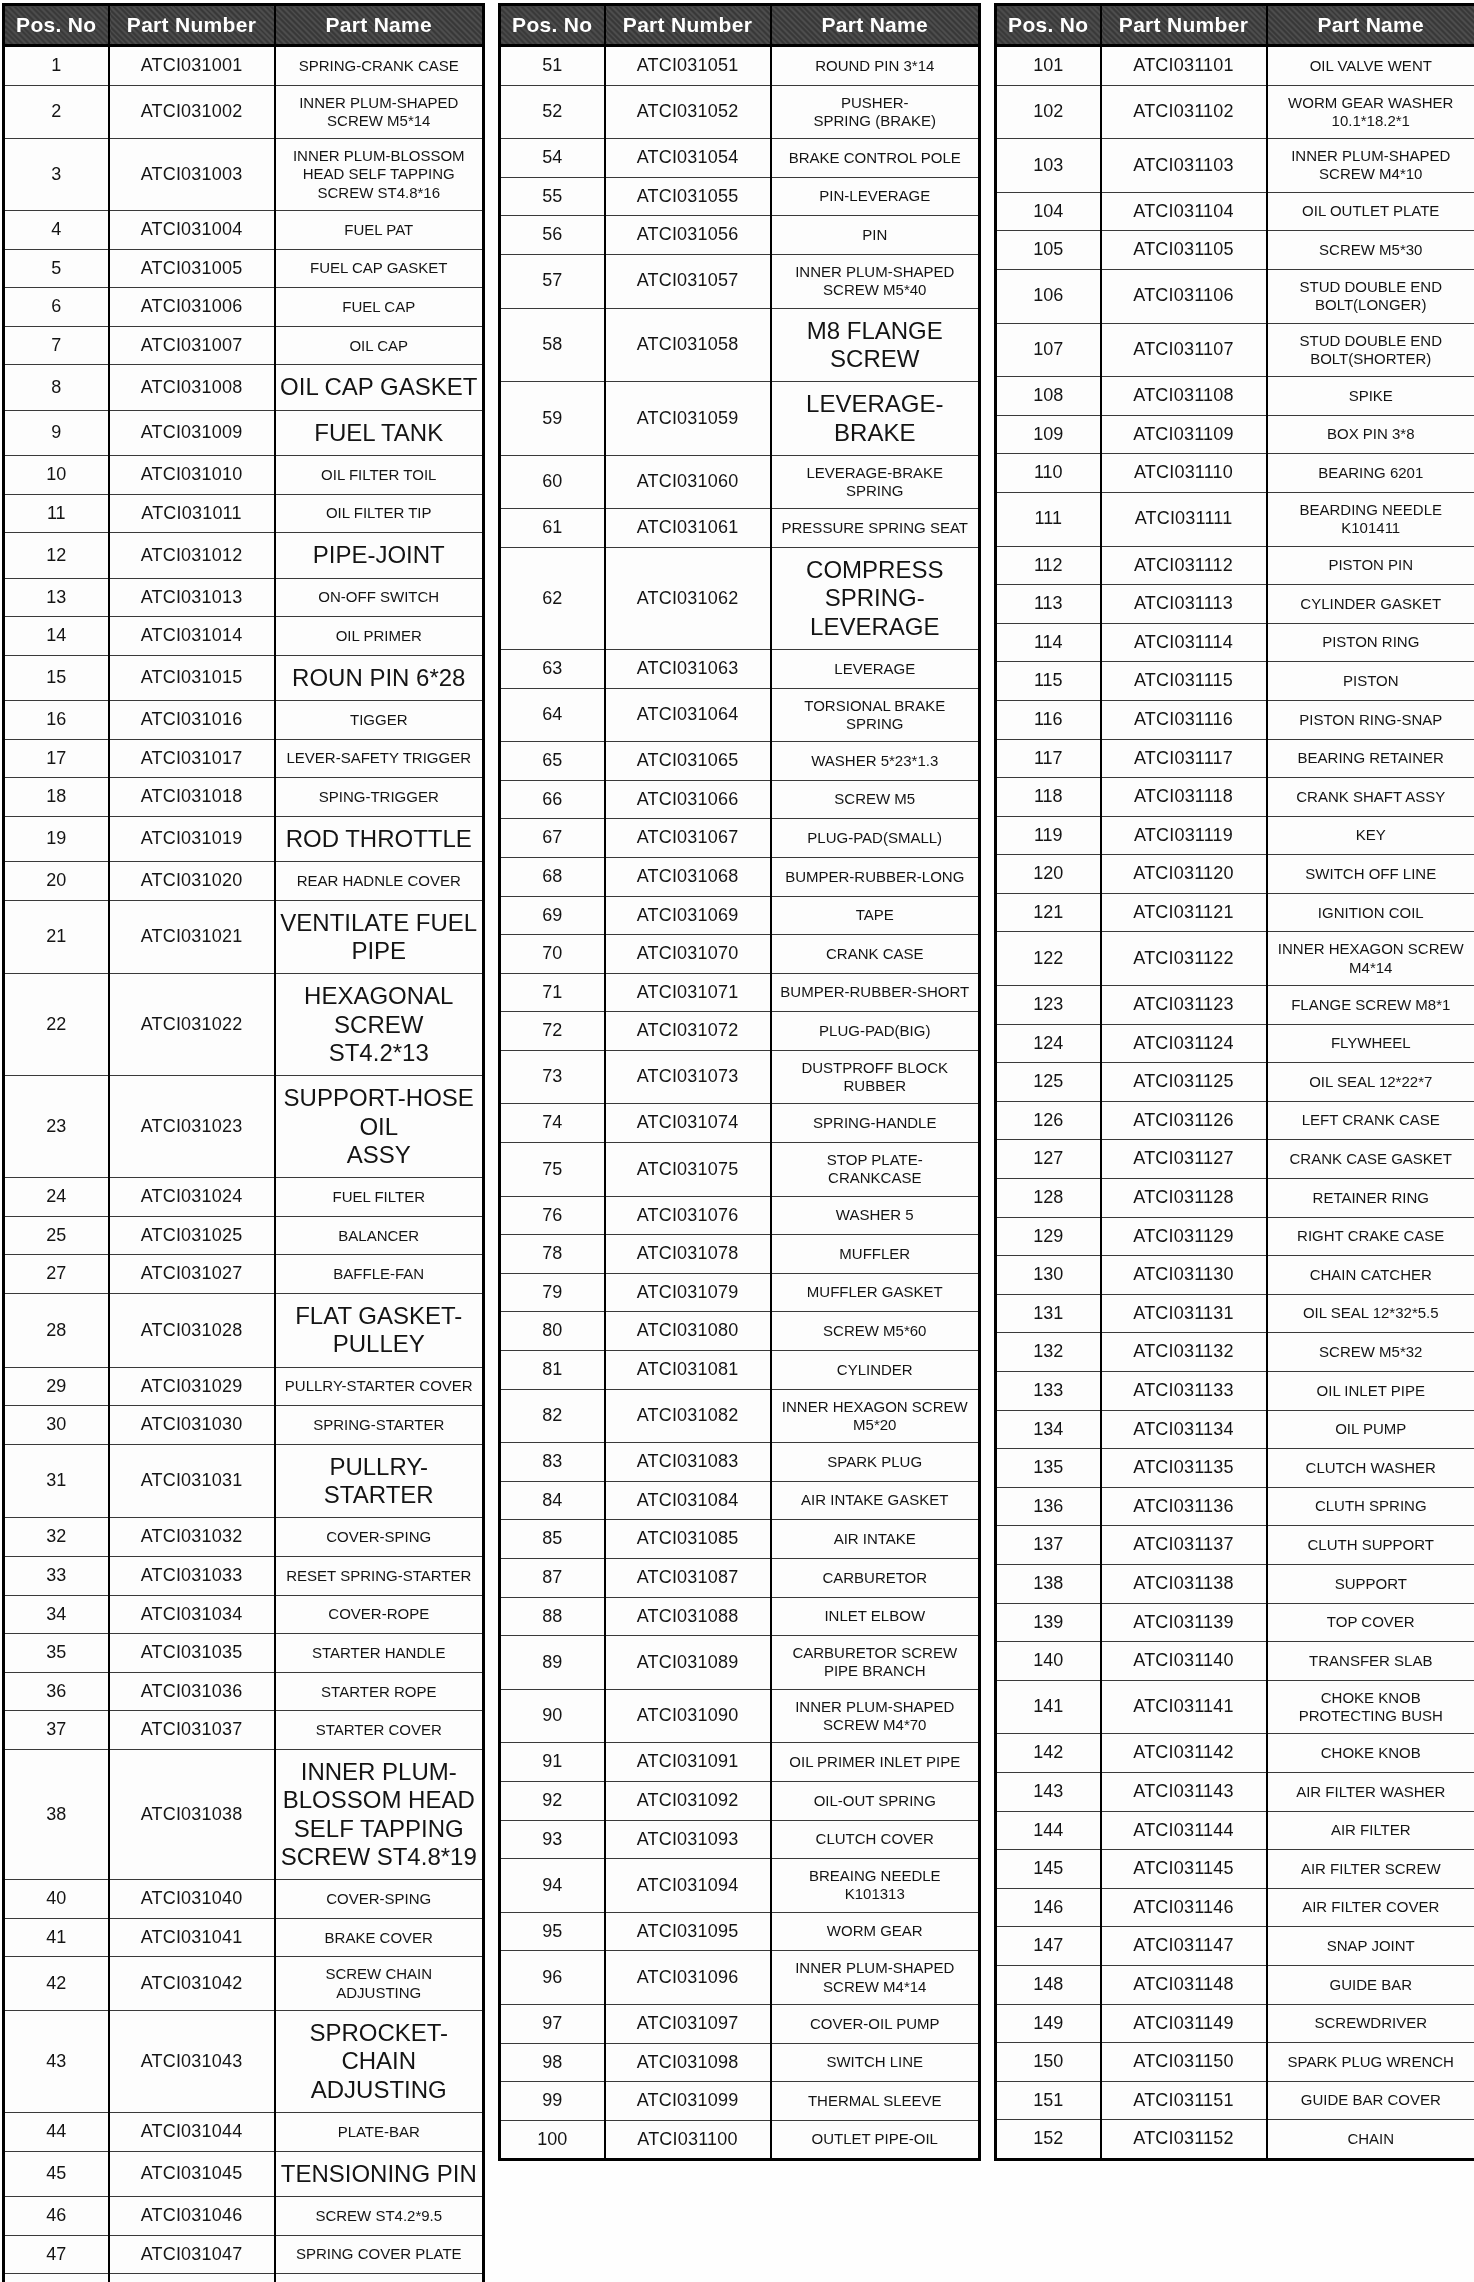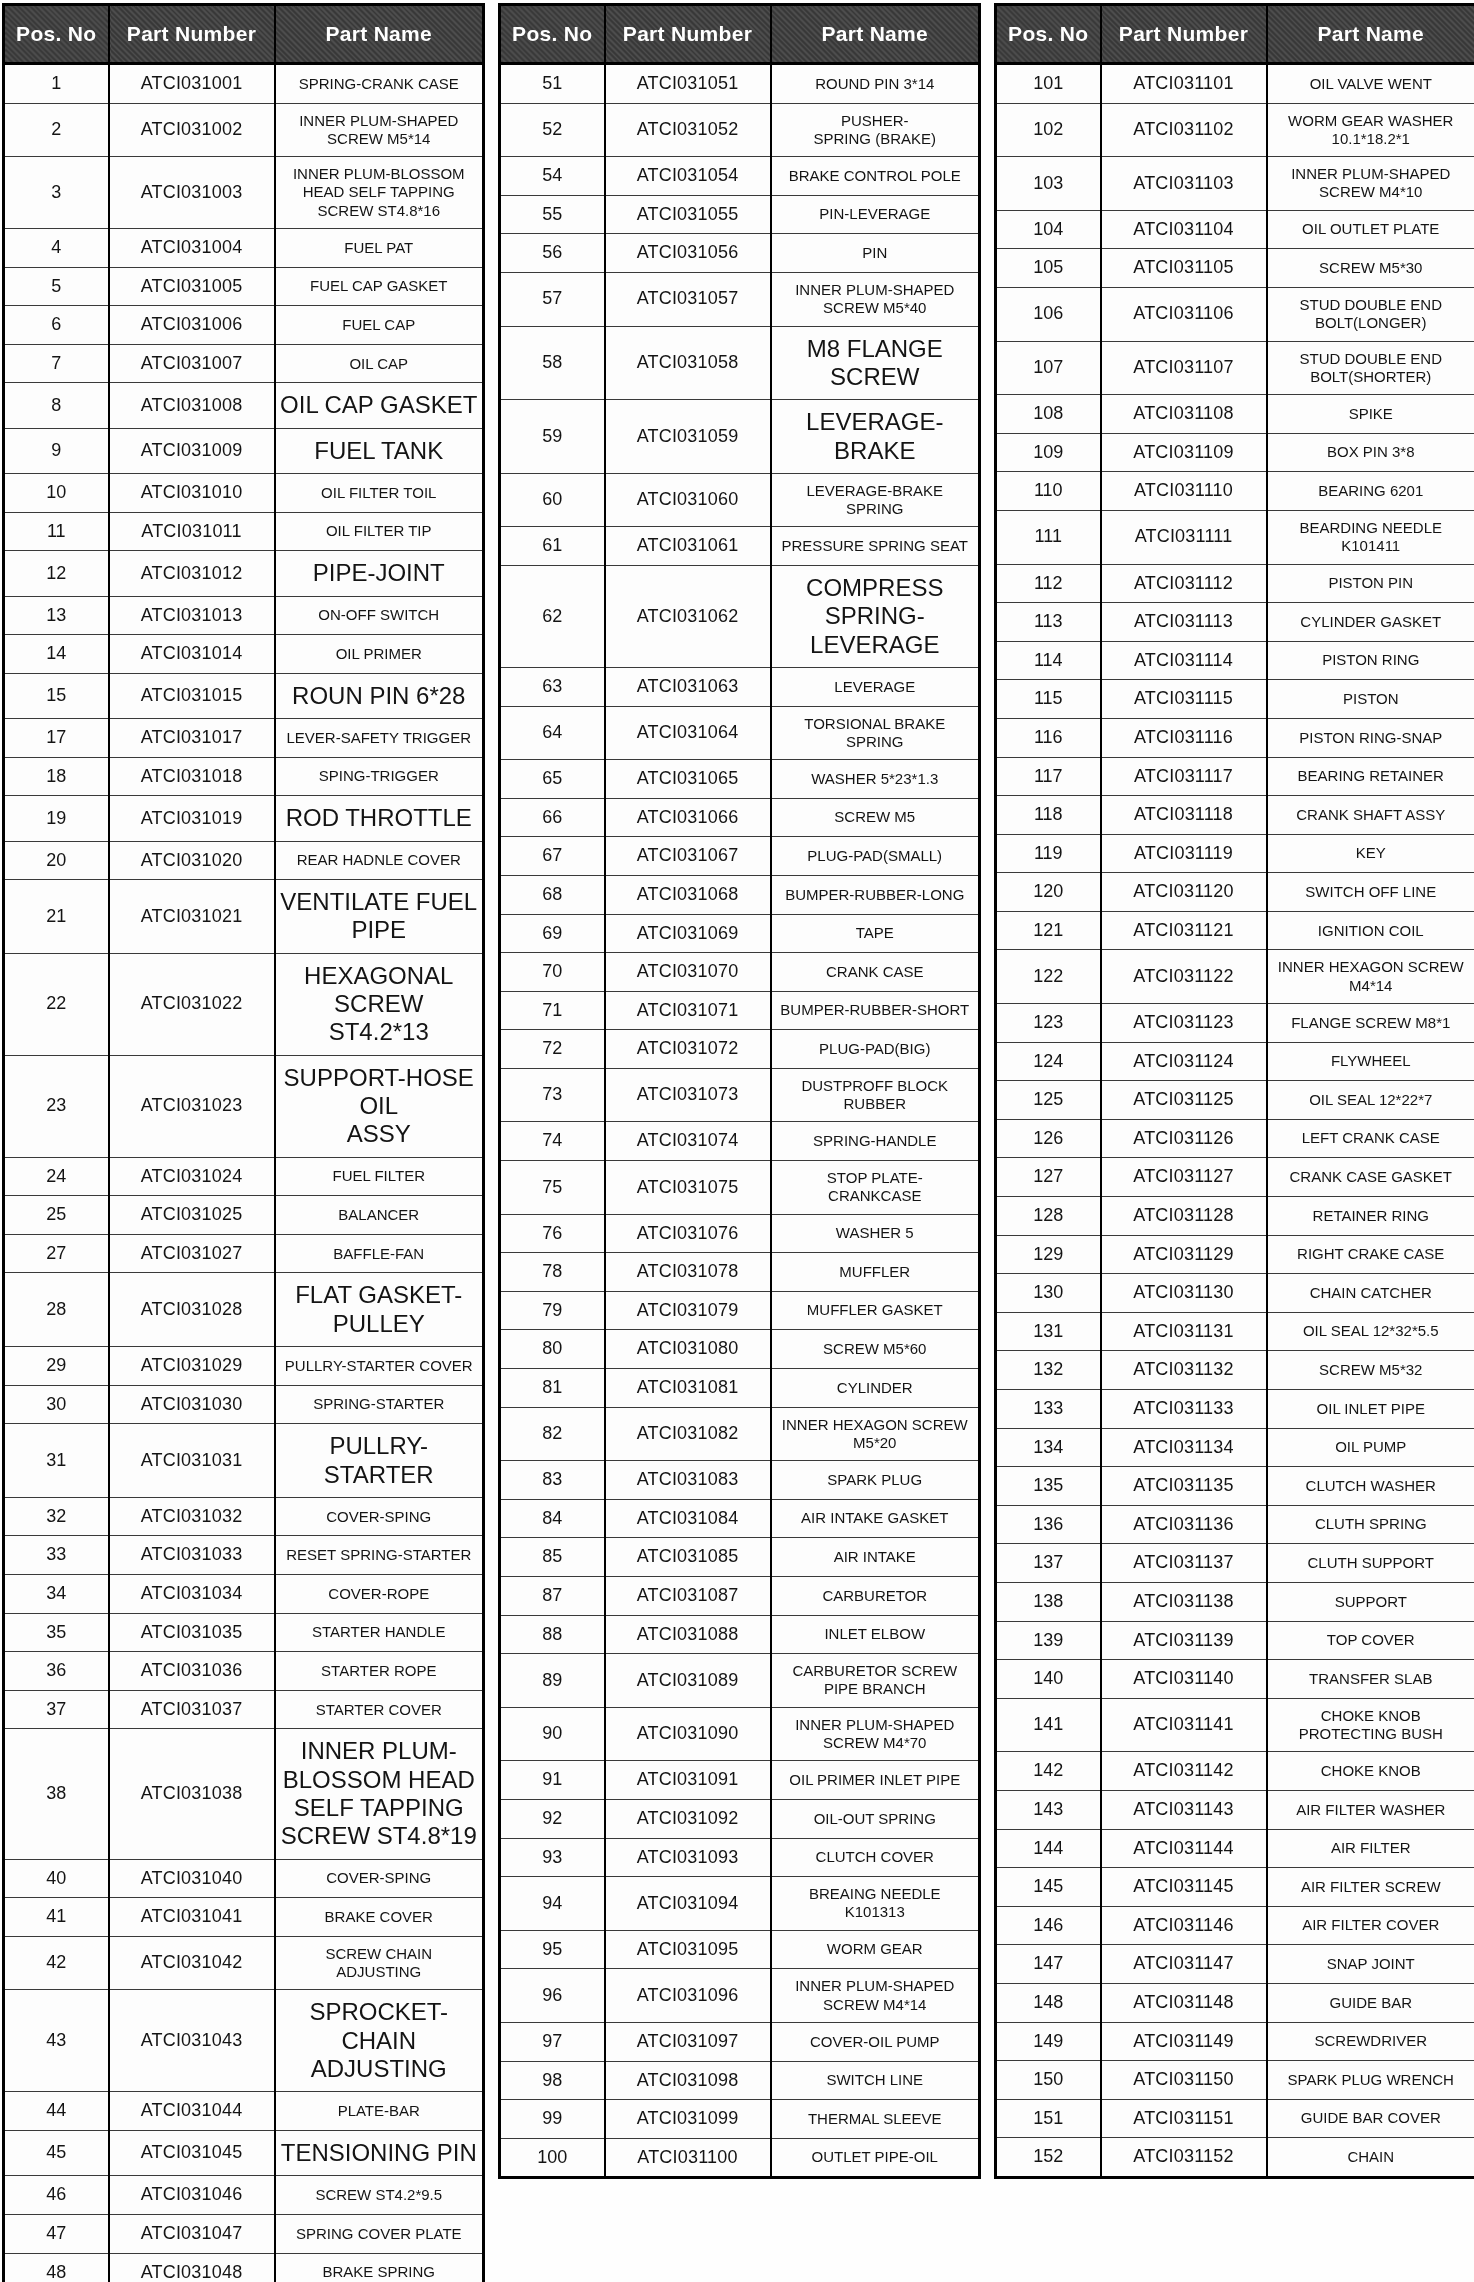--- a/index.html
+++ b/index.html
@@ -32,21 +32,21 @@
   col.c-pos  { width: 105px; }
   col.c-num  { width: 166px; }
   col.c-name { width: 209px; }
   th {
     background: repeating-linear-gradient(45deg, #383838 0px, #383838 2px, #4d4d4d 2px, #4d4d4d 4px);
     color: #ffffff;
     font-size: 21px;
     font-weight: bold;
     text-align: center;
     vertical-align: middle;
-    padding: 16px 4px;
+    padding: 7px 4px;
     border-left: 2px solid #000;
     border-bottom: 3px solid #000;
     letter-spacing: 0.3px;
   }
   td {
     border-left: 2px solid #000;
     border-top: 1px solid #3a3a3a;
     text-align: center;
     vertical-align: middle;
     padding: 8px 4px;
@@ -154,20 +154,25 @@
             <td class="pos">14</td>
             <td class="num">ATCI031014</td>
             <td class="name">OIL PRIMER</td>
           </tr>
           <tr>
             <td class="pos">15</td>
             <td class="num">ATCI031015</td>
             <td class="name large">ROUN PIN 6*28</td>
           </tr>
           <tr>
+            <td class="pos">16</td>
+            <td class="num">ATCI031016</td>
+            <td class="name">TIGGER</td>
+          </tr>
+          <tr>
             <td class="pos">17</td>
             <td class="num">ATCI031017</td>
             <td class="name">LEVER-SAFETY TRIGGER</td>
           </tr>
           <tr>
             <td class="pos">18</td>
             <td class="num">ATCI031018</td>
             <td class="name">SPING-TRIGGER</td>
           </tr>
           <tr>

